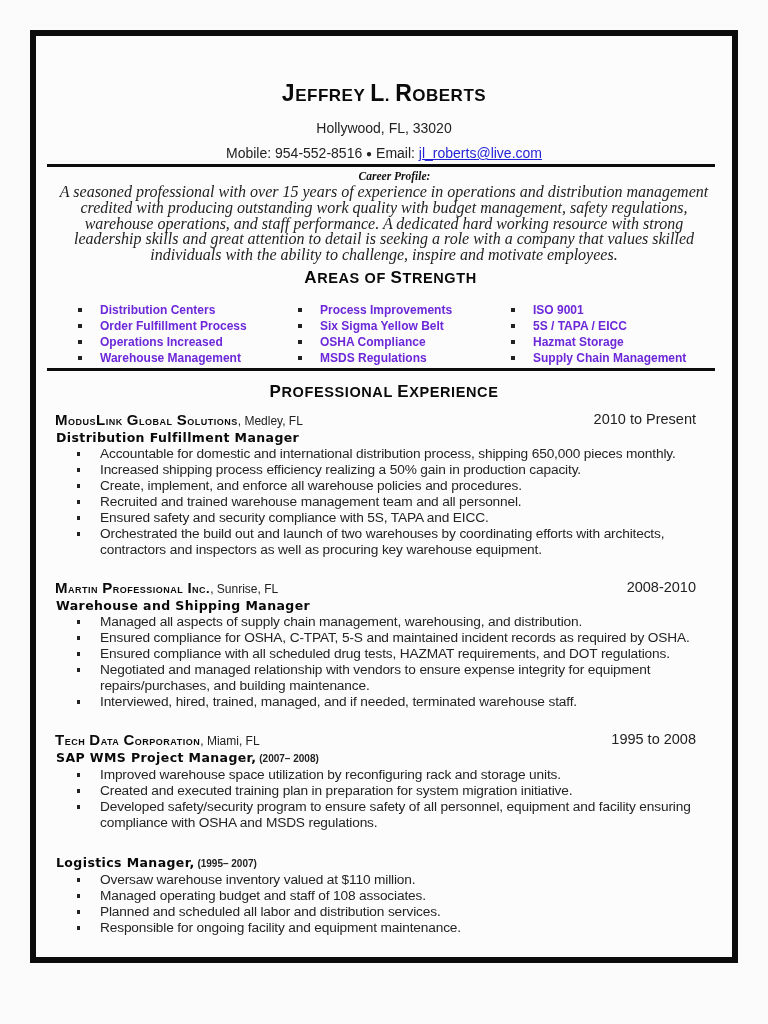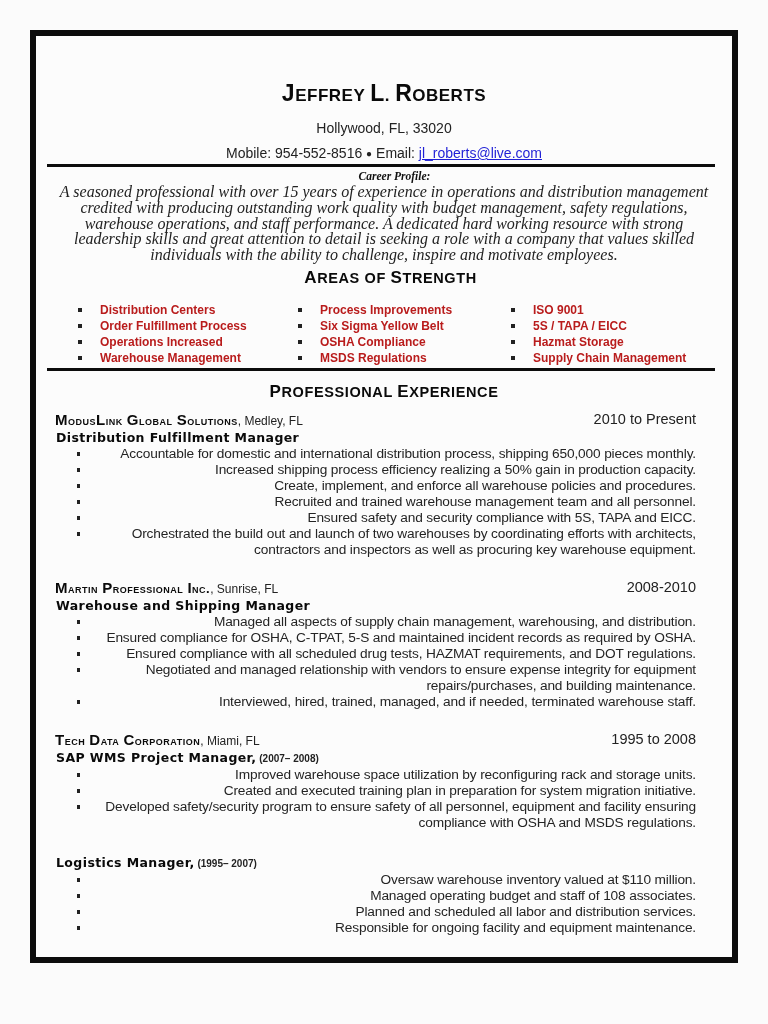--- a/index.html
+++ b/index.html
@@ -69,21 +69,21 @@
   .strength-heading { top: 232px; margin-left: 13px; }
   .exp-heading { top: 346px; }
 
   .strengths {
     position: absolute; top: 266px; left: 40px;
     display: flex;
   }
   .strength-col { list-style: none; margin: 0; padding: 0; }
   .strength-col li {
     font-weight: bold; font-size: 12px; line-height: 16px;
-    color: #b91c1c; position: relative; padding-left: 24px;
+    color: #6d28d9; position: relative; padding-left: 24px;
     white-space: nowrap;
   }
   .strength-col li::before {
     content: ""; position: absolute; left: 2px; top: 6px;
     width: 4px; height: 4px; background: #222;
   }
   .col1 { width: 220px; }
   .col2 { width: 213px; }
   .col3 { width: 200px; }
 
@@ -99,21 +99,21 @@
 
   .role {
     margin-left: 1px;
     font-family: "DejaVu Sans", sans-serif;
     font-weight: bold; font-size: 12.5px;
     letter-spacing: 0.4px; color: #0a0a0a;
     line-height: 17px;
   }
   .role-years { font-family: "Liberation Sans", sans-serif; font-weight: bold; font-size: 10px; letter-spacing: 0; color: #222; }
 
-  .bullets { list-style: none; margin: 0; padding: 0; text-align: right; }
+  .bullets { list-style: none; margin: 0; padding: 0; }
   .bullets li {
     position: relative;
     padding-left: 45px;
     font-size: 13.7px; line-height: 16px;
     color: #242424;
     letter-spacing: -0.15px;
   }
   .bullets li::before {
     content: ""; position: absolute; left: 22px; top: 6px;
     width: 3px; height: 4px; background: #222;

